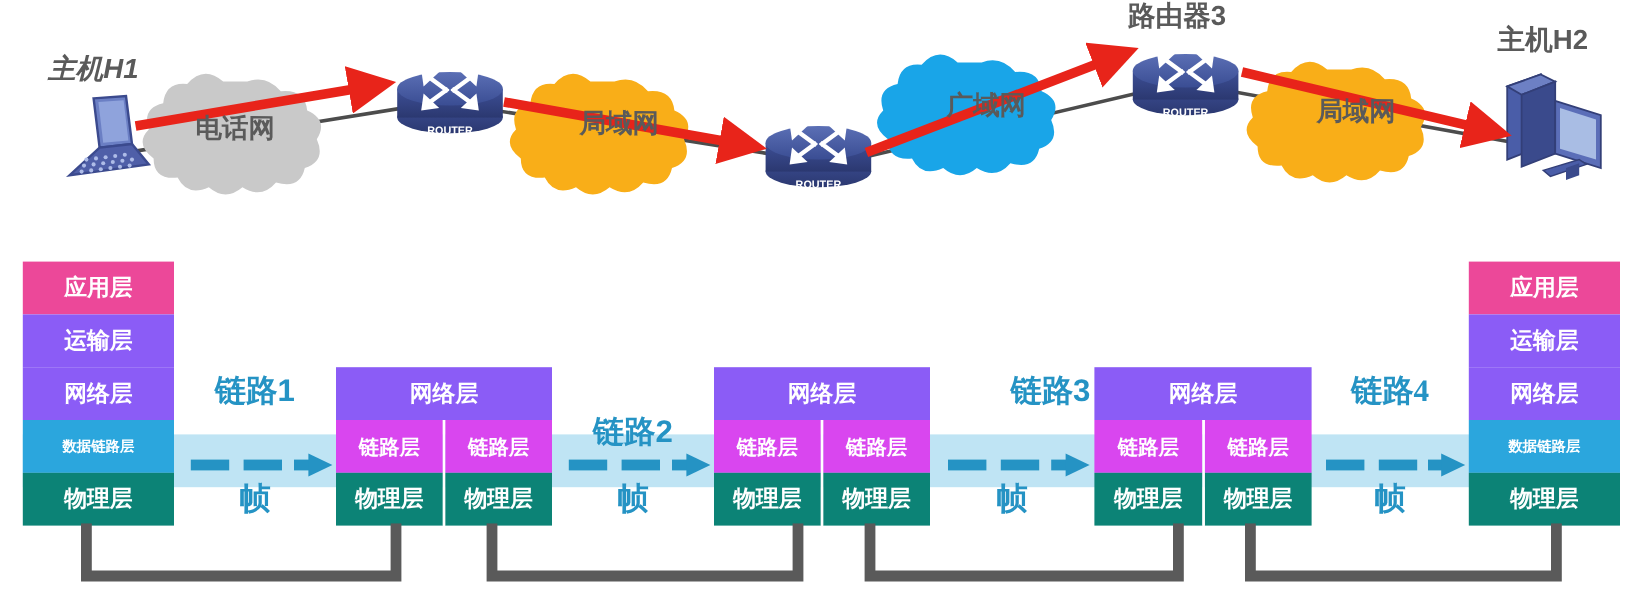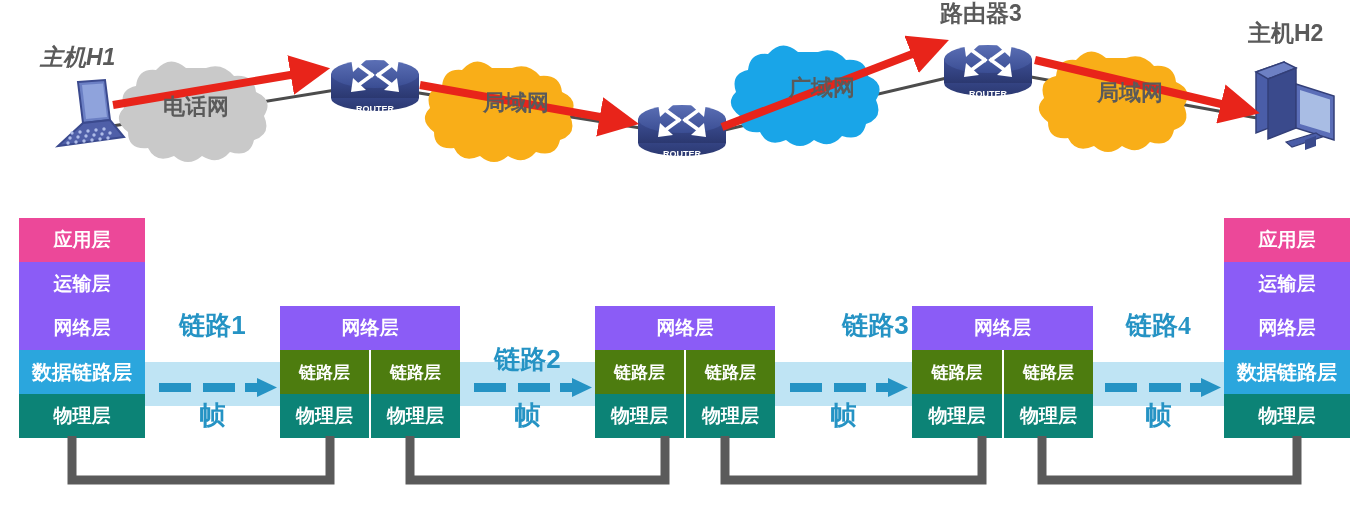--- a/index.html
+++ b/index.html
@@ -53,27 +53,27 @@
     align-items:center;
     justify-content:center;
     white-space:nowrap;
     position:absolute;
   }
   .c-app{background:#ec4899;}
   .c-trans{background:#8b5cf6;}
   .c-net{background:#8b5cf6;}
   .c-dll{background:#2ba6dd;}
   .c-phy{background:#0c8376;}
-  .c-dll-sub{background:#4d7c0f;}
+  .c-dll-sub{background:#d946ef;}
 
   .host-stack .cell{width:126px;height:44px;font-size:19px;left:0;}
   .host-stack .r0{top:0;}
   .host-stack .r1{top:44px;}
   .host-stack .r2{top:88px;}
-  .host-stack .r3{top:132px;font-size:20px;}
+  .host-stack .r3{top:132px;font-size:12px;}
   .host-stack .r4{top:176px;}
 
   .router-stack{height:220px;}
   .router-stack .net{
     top:88px;height:44px;left:0;font-size:19px;
   }
   .router-stack .dll-l,.router-stack .dll-r{
     top:132px;height:44px;font-size:17px;
   }
   .router-stack .phy-l,.router-stack .phy-r{

